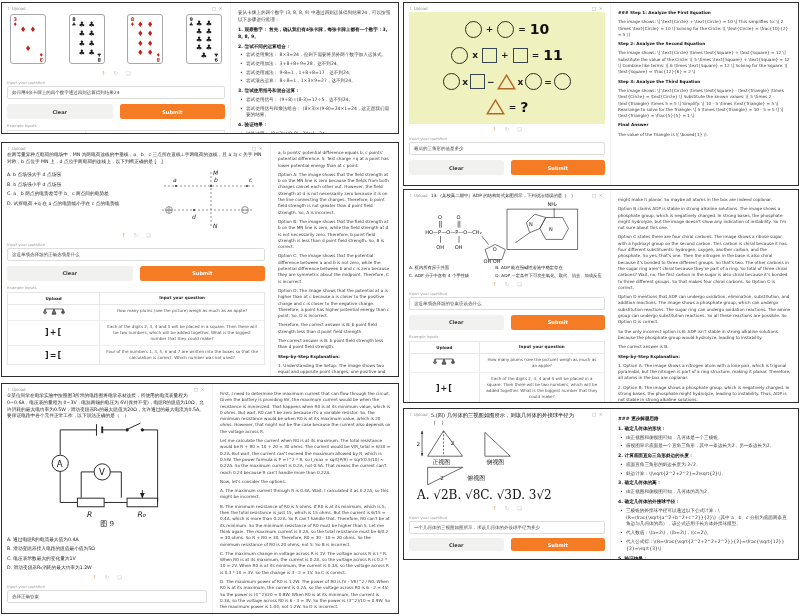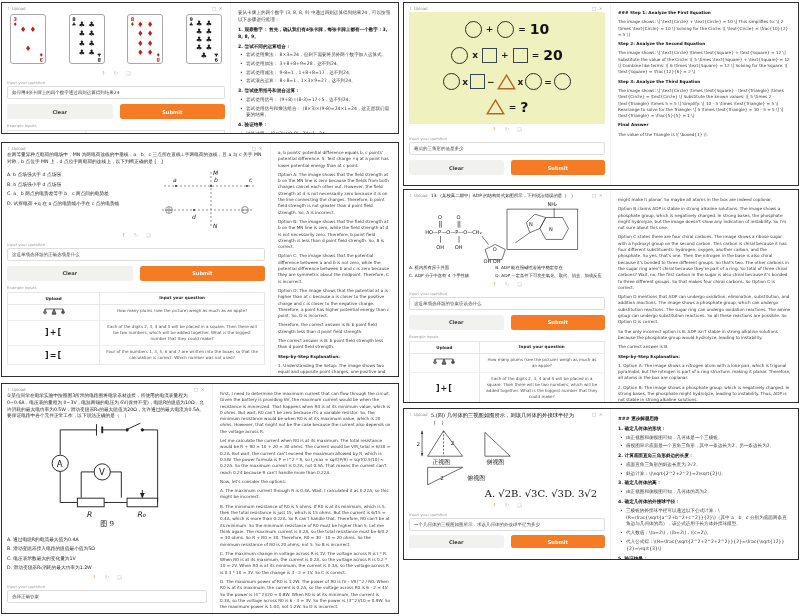--- a/index.html
+++ b/index.html
@@ -54,21 +54,21 @@
   .shp.tri svg{width:19px;height:16px;display:block;}
   .shp.tri polygon{fill:none;stroke:#b06a28;stroke-width:2.4;}
   .op{font-weight:bold;font-size:9px;color:#1c1c1c;}
   .opnum{font-weight:bold;font-size:14px;color:#111;}
   
   .qtext{font-size:4.7px;line-height:1.45;color:#1f1f1f;flex:0 0 auto;}
   .opts{font-size:4.7px;color:#1f1f1f;flex:0 0 auto;}
   .opts .ln{margin-top:3.5px;}
   .opts2{display:grid;grid-template-columns:44% 56%;font-size:4.3px;color:#1f1f1f;flex:0 0 auto;}
   .opts2 .ln{margin-top:2px;line-height:1.35;}
-  .optrow{display:flex;justify-content:flex-end;padding:0 8px;font-size:10px;color:#111;flex:0 0 auto;
+  .optrow{display:flex;justify-content:flex-start;padding:0 8px;font-size:12px;color:#111;flex:0 0 auto;
           font-family:"DejaVu Serif","Liberation Serif",serif;}
   .serifq{font-family:"DejaVu Serif","Liberation Serif",serif;font-size:5.3px;color:#111;}
   .figcap{font-size:7px;color:#111;text-align:center;margin-top:1px;font-family:"DejaVu Serif","Liberation Serif",serif;}
   .diagwrap{display:flex;flex:0 0 auto;}
   svg text{font-family:"DejaVu Sans","Liberation Sans",sans-serif;}
   .svgbox{flex:0 0 auto;display:flex;justify-content:center;}
 </style>
 </head>
 <body>
 
@@ -354,21 +354,21 @@
             <span class="op">=</span>
             <span class="opnum">10</span>
           </div>
         <div class="eqrow">
             <span class="shp circle"></span>
             <span class="op">x</span>
             <span class="shp square"></span>
             <span class="op">+</span>
             <span class="shp square"></span>
             <span class="op">=</span>
-            <span class="opnum">20</span>
+            <span class="opnum">11</span>
           </div>
         <div class="eqrow" style="gap:2px;">
             <span class="shp circle"></span>
             <span class="op">x</span>
             <span class="shp square"></span>
             <span class="op">−</span>
             <span class="shp tri">
               <svg viewBox="0 0 32 27">
                 <polygon points="16,2 30,25 2,25"></polygon>
               </svg>
@@ -534,21 +534,21 @@
             <text x="43" y="24">2</text>
             <text x="30" y="68">2</text>
             <text x="20" y="48" font-size="7.5">正视图</text>
             <text x="88" y="48" font-size="7.5">侧视图</text>
             <text x="64" y="68" font-size="7.5">俯视图</text>
           </g>
         </svg>
       </div>
       <div class="optrow">
           <div class="ln">A.  √2</div>
-          <div class="ln">B.  √3</div>
+          <div class="ln">B.  √8</div>
           <div class="ln">C.  √3</div>
           <div class="ln">D.  3√2</div>
         </div>
       <div class="icon-row" style="margin-top:3px;">
         <span class="up">↑</span>
         <span>↻</span>
         <span>❏</span>
       </div>
       <div class="inp-label">Input your question</div>
       <div class="inp">一个几何体的三视图如图所示，求该几何体的外接球半径为多少</div>

